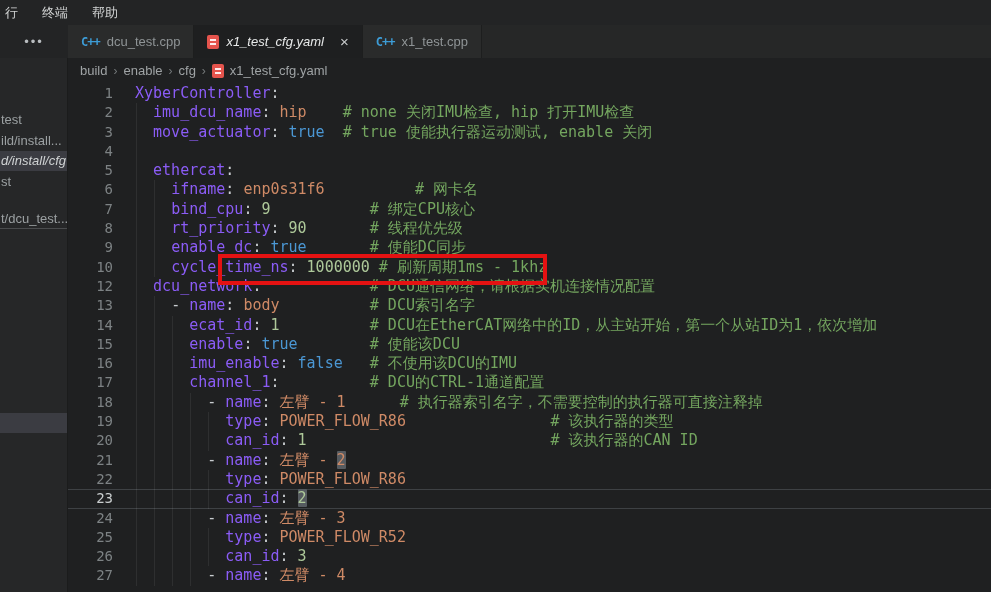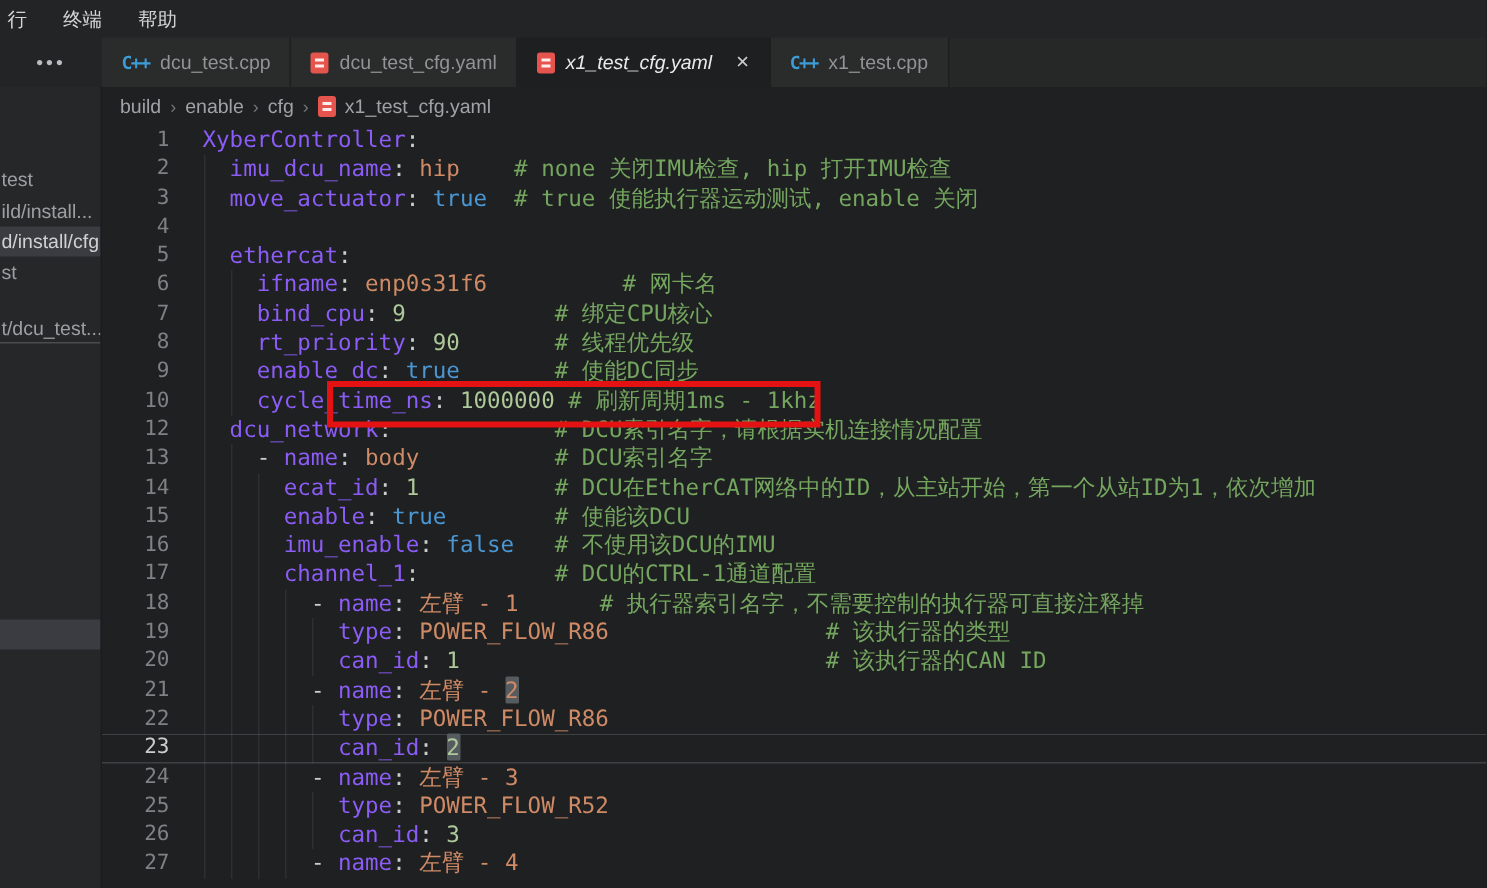--- a/index.html
+++ b/index.html
@@ -26,21 +26,21 @@
   .tab .close { margin-left:9px; color:#c9cccd; font-size:15px; line-height:1; }
 
   
   .body-row { display:flex; height:534px; }
   .sidebar { position:relative; width:68px; background:#262728; overflow:hidden;
              border-right:1px solid #1b1c1c; }
   .side-item { position:absolute; left:0; width:100%; height:20px; line-height:20px;
                color:#9ba0a2; font-size:13px; padding-left:1px; white-space:nowrap;
                overflow:hidden; cursor:pointer; }
   .side-item.selected { background:#3b3c42; color:#cfd2d3; }
-  .side-item.italic { }
+  .side-item.italic { font-style:italic; }
   .side-item.underline { border-bottom:1px solid #4a4c4e; }
 
   .editor { flex:1; display:flex; flex-direction:column; }
   .breadcrumb { height:25px; display:flex; align-items:center; gap:6px;
                 padding-left:12px; color:#9fa3a5; font-size:13px; background:#1f2021; }
   .breadcrumb .sep { color:#74787a; font-size:12px; }
   .breadcrumb .crumb { cursor:pointer; }
 
   
   .code-area { position:relative; flex:1; overflow:hidden; padding-top:1px;
@@ -89,24 +89,20 @@
 
   <div class="tabrow">
     <div class="tab-left">
       <span class="more" id="moreglyph">•••</span>
     </div>
     <div class="tabs" id="tabs">
         <div class="tab">
           <span class="icon-cpp">C++</span>
           <span class="tlabel">dcu_test.cpp</span>
         </div>
-        <div class="tab">
-          <span class="icon-yaml"></span>
-          <span class="tlabel">dcu_test_cfg.yaml</span>
-        </div>
         <div class="tab active">
           <span class="icon-yaml"></span>
           <span class="tlabel">x1_test_cfg.yaml</span>
           <span class="close">×</span>
         </div>
         <div class="tab">
           <span class="icon-cpp">C++</span>
           <span class="tlabel">x1_test.cpp</span>
         </div>
       </div>
@@ -137,21 +133,21 @@
       <div class="line"><span class="ln">1</span><span class="codetxt"><span class="tok tk-k">XyberController</span><span class="tok tk-p">:</span></span></div>
           <div class="line"><span class="ln">2</span><span class="codetxt"><span class="guide" style="left: 1px;"></span><span class="tok tk-w">  </span><span class="tok tk-k">imu_dcu_name</span><span class="tok tk-p">:</span><span class="tok tk-w"> </span><span class="tok tk-s">hip</span><span class="tok tk-w">    </span><span class="tok tk-c"># none 关闭IMU检查, hip 打开IMU检查</span></span></div>
           <div class="line"><span class="ln">3</span><span class="codetxt"><span class="guide" style="left: 1px;"></span><span class="tok tk-w">  </span><span class="tok tk-k">move_actuator</span><span class="tok tk-p">:</span><span class="tok tk-w"> </span><span class="tok tk-b">true</span><span class="tok tk-w">  </span><span class="tok tk-c"># true 使能执行器运动测试, enable 关闭</span></span></div>
           <div class="line"><span class="ln">4</span><span class="codetxt"><span class="guide" style="left: 1px;"></span></span></div>
           <div class="line"><span class="ln">5</span><span class="codetxt"><span class="guide" style="left: 1px;"></span><span class="tok tk-w">  </span><span class="tok tk-k">ethercat</span><span class="tok tk-p">:</span></span></div>
           <div class="line"><span class="ln">6</span><span class="codetxt"><span class="guide" style="left: 1px;"></span><span class="guide" style="left: 19px;"></span><span class="tok tk-w">    </span><span class="tok tk-k">ifname</span><span class="tok tk-p">:</span><span class="tok tk-w"> </span><span class="tok tk-s">enp0s31f6</span><span class="tok tk-w">          </span><span class="tok tk-c"># 网卡名</span></span></div>
           <div class="line"><span class="ln">7</span><span class="codetxt"><span class="guide" style="left: 1px;"></span><span class="guide" style="left: 19px;"></span><span class="tok tk-w">    </span><span class="tok tk-k">bind_cpu</span><span class="tok tk-p">:</span><span class="tok tk-w"> </span><span class="tok tk-n">9</span><span class="tok tk-w">           </span><span class="tok tk-c"># 绑定CPU核心</span></span></div>
           <div class="line"><span class="ln">8</span><span class="codetxt"><span class="guide" style="left: 1px;"></span><span class="guide" style="left: 19px;"></span><span class="tok tk-w">    </span><span class="tok tk-k">rt_priority</span><span class="tok tk-p">:</span><span class="tok tk-w"> </span><span class="tok tk-n">90</span><span class="tok tk-w">       </span><span class="tok tk-c"># 线程优先级</span></span></div>
           <div class="line"><span class="ln">9</span><span class="codetxt"><span class="guide" style="left: 1px;"></span><span class="guide" style="left: 19px;"></span><span class="tok tk-w">    </span><span class="tok tk-k">enable_dc</span><span class="tok tk-p">:</span><span class="tok tk-w"> </span><span class="tok tk-b">true</span><span class="tok tk-w">       </span><span class="tok tk-c"># 使能DC同步</span></span></div>
           <div class="line"><span class="ln">10</span><span class="codetxt"><span class="guide" style="left: 1px;"></span><span class="guide" style="left: 19px;"></span><span class="tok tk-w">    </span><span class="tok tk-k">cycle_time_ns</span><span class="tok tk-p">:</span><span class="tok tk-w"> </span><span class="tok tk-n">1000000</span><span class="tok tk-w"> </span><span class="tok tk-c"># 刷新周期1ms - 1khz</span></span></div>
-          <div class="line"><span class="ln">12</span><span class="codetxt"><span class="guide" style="left: 1px;"></span><span class="tok tk-w">  </span><span class="tok tk-k">dcu_network</span><span class="tok tk-p">:</span><span class="tok tk-w">            </span><span class="tok tk-c"># DCU索引名字，请根据实机连接情况配置</span></span></div>
+          <div class="line"><span class="ln">12</span><span class="codetxt"><span class="guide" style="left: 1px;"></span><span class="tok tk-w">  </span><span class="tok tk-k">dcu_network</span><span class="tok tk-p">:</span><span class="tok tk-w">            </span><span class="tok tk-c"># DCU通信网络，请根据实机连接情况配置</span></span></div>
           <div class="line"><span class="ln">13</span><span class="codetxt"><span class="guide" style="left: 1px;"></span><span class="guide" style="left: 19px;"></span><span class="tok tk-w">    </span><span class="tok tk-p">-</span><span class="tok tk-w"> </span><span class="tok tk-k">name</span><span class="tok tk-p">:</span><span class="tok tk-w"> </span><span class="tok tk-s">body</span><span class="tok tk-w">          </span><span class="tok tk-c"># DCU索引名字</span></span></div>
           <div class="line"><span class="ln">14</span><span class="codetxt"><span class="guide" style="left: 1px;"></span><span class="guide" style="left: 19px;"></span><span class="guide" style="left: 37px;"></span><span class="tok tk-w">      </span><span class="tok tk-k">ecat_id</span><span class="tok tk-p">:</span><span class="tok tk-w"> </span><span class="tok tk-n">1</span><span class="tok tk-w">          </span><span class="tok tk-c"># DCU在EtherCAT网络中的ID，从主站开始，第一个从站ID为1，依次增加</span></span></div>
           <div class="line"><span class="ln">15</span><span class="codetxt"><span class="guide" style="left: 1px;"></span><span class="guide" style="left: 19px;"></span><span class="guide" style="left: 37px;"></span><span class="tok tk-w">      </span><span class="tok tk-k">enable</span><span class="tok tk-p">:</span><span class="tok tk-w"> </span><span class="tok tk-b">true</span><span class="tok tk-w">        </span><span class="tok tk-c"># 使能该DCU</span></span></div>
           <div class="line"><span class="ln">16</span><span class="codetxt"><span class="guide" style="left: 1px;"></span><span class="guide" style="left: 19px;"></span><span class="guide" style="left: 37px;"></span><span class="tok tk-w">      </span><span class="tok tk-k">imu_enable</span><span class="tok tk-p">:</span><span class="tok tk-w"> </span><span class="tok tk-b">false</span><span class="tok tk-w">   </span><span class="tok tk-c"># 不使用该DCU的IMU</span></span></div>
           <div class="line"><span class="ln">17</span><span class="codetxt"><span class="guide" style="left: 1px;"></span><span class="guide" style="left: 19px;"></span><span class="guide" style="left: 37px;"></span><span class="tok tk-w">      </span><span class="tok tk-k">channel_1</span><span class="tok tk-p">:</span><span class="tok tk-w">          </span><span class="tok tk-c"># DCU的CTRL-1通道配置</span></span></div>
           <div class="line"><span class="ln">18</span><span class="codetxt"><span class="guide" style="left: 1px;"></span><span class="guide" style="left: 19px;"></span><span class="guide" style="left: 37px;"></span><span class="guide" style="left: 55px;"></span><span class="tok tk-w">        </span><span class="tok tk-p">-</span><span class="tok tk-w"> </span><span class="tok tk-k">name</span><span class="tok tk-p">:</span><span class="tok tk-w"> </span><span class="tok tk-s">左臂 - 1</span><span class="tok tk-w">      </span><span class="tok tk-c"># 执行器索引名字，不需要控制的执行器可直接注释掉</span></span></div>
           <div class="line"><span class="ln">19</span><span class="codetxt"><span class="guide" style="left: 1px;"></span><span class="guide" style="left: 19px;"></span><span class="guide" style="left: 37px;"></span><span class="guide" style="left: 55px;"></span><span class="guide" style="left: 73px;"></span><span class="tok tk-w">          </span><span class="tok tk-k">type</span><span class="tok tk-p">:</span><span class="tok tk-w"> </span><span class="tok tk-s">POWER_FLOW_R86</span><span class="tok tk-w">                </span><span class="tok tk-c"># 该执行器的类型</span></span></div>
           <div class="line"><span class="ln">20</span><span class="codetxt"><span class="guide" style="left: 1px;"></span><span class="guide" style="left: 19px;"></span><span class="guide" style="left: 37px;"></span><span class="guide" style="left: 55px;"></span><span class="guide" style="left: 73px;"></span><span class="tok tk-w">          </span><span class="tok tk-k">can_id</span><span class="tok tk-p">:</span><span class="tok tk-w"> </span><span class="tok tk-n">1</span><span class="tok tk-w">                           </span><span class="tok tk-c"># 该执行器的CAN ID</span></span></div>
           <div class="line"><span class="ln">21</span><span class="codetxt"><span class="guide" style="left: 1px;"></span><span class="guide" style="left: 19px;"></span><span class="guide" style="left: 37px;"></span><span class="guide" style="left: 55px;"></span><span class="tok tk-w">        </span><span class="tok tk-p">-</span><span class="tok tk-w"> </span><span class="tok tk-k">name</span><span class="tok tk-p">:</span><span class="tok tk-w"> </span><span class="tok tk-s">左臂 - </span><span class="tok tk-s hl">2</span></span></div>
           <div class="line"><span class="ln">22</span><span class="codetxt"><span class="guide" style="left: 1px;"></span><span class="guide" style="left: 19px;"></span><span class="guide" style="left: 37px;"></span><span class="guide" style="left: 55px;"></span><span class="guide" style="left: 73px;"></span><span class="tok tk-w">          </span><span class="tok tk-k">type</span><span class="tok tk-p">:</span><span class="tok tk-w"> </span><span class="tok tk-s">POWER_FLOW_R86</span></span></div>

